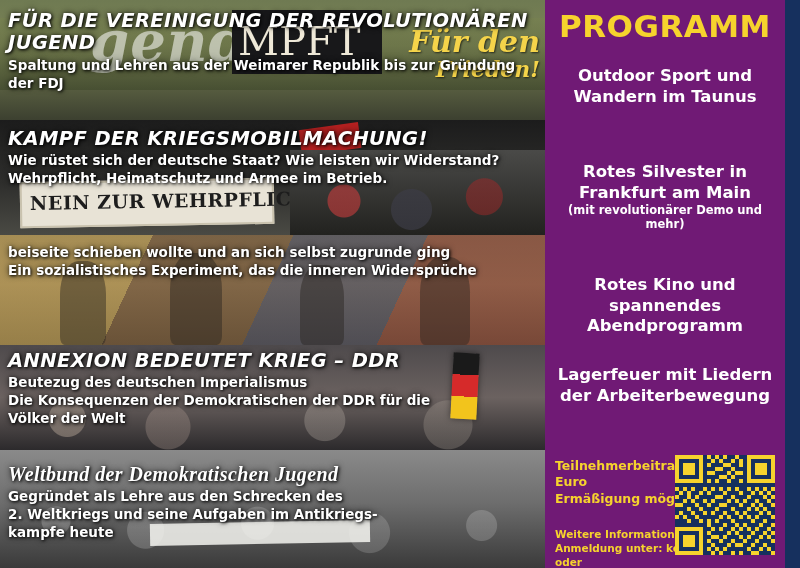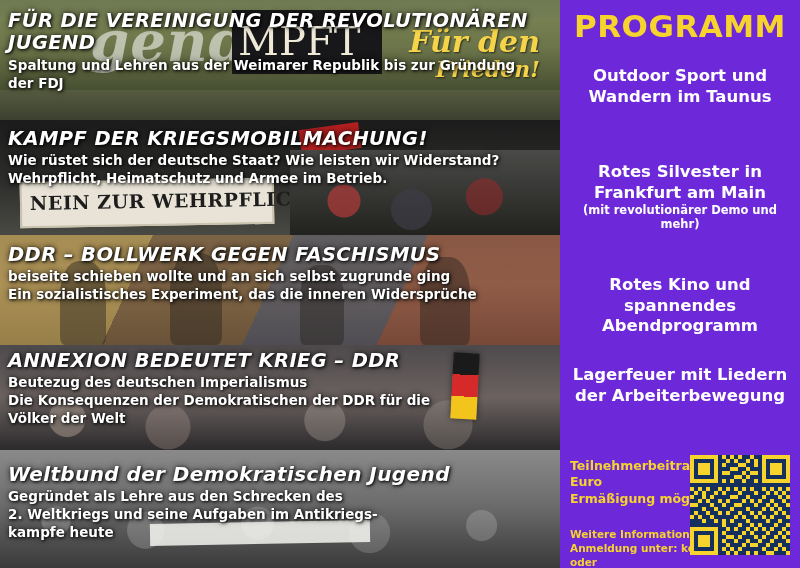--- a/index.html
+++ b/index.html
@@ -203,35 +203,35 @@
     margin: 0 0 2px 0;
     color: #ffffff;
   }
   .block .b-line {
     font-family: "DejaVu Sans", sans-serif;
     font-weight: bold;
     font-size: 13.5px;
     line-height: 1.32;
     color: #ffffff;
   }
-  .block.big .b-title { font-size: 20px; }
+  .block.big .b-title { font-size: 20px; font-family: Liberation Serif, serif; }
 
   #block0 { top: 10px; }
   #block1 { top: 128px; }
   #block2 { top: 244px; }
   #block3 { top: 350px; }
   #block4 { top: 463px; }
 
   
   .right {
     position: absolute;
-    right: 0; top: 0;
+    right: 15px; top: 0;
     width: 240px;
     height: 568px;
-    background: #6d28d9;
+    background: #701a75;
   }
   .prog-title {
     position: absolute;
     top: 8px;
     left: 0; right: 0;
     text-align: center;
     color: #f6d32d;
     font-family: "DejaVu Sans", sans-serif;
     font-weight: bold;
     font-size: 31px;
@@ -344,21 +344,20 @@
       <div class="b-line">der FDJ</div>
     </div>
 
     <div class="block" id="block1">
       <div class="b-title">KAMPF DER KRIEGSMOBILMACHUNG!</div>
       <div class="b-line">Wie rüstet sich der deutsche Staat? Wie leisten wir Widerstand?</div>
       <div class="b-line">Wehrpflicht, Heimatschutz und Armee im Betrieb.</div>
     </div>
 
     <div class="block" id="block2">
-      <div class="b-title">DDR – BOLLWERK GEGEN FASCHISMUS</div>
       <div class="b-line">beiseite schieben wollte und an sich selbst zugrunde ging</div>
       <div class="b-line">Ein sozialistisches Experiment, das die inneren Widersprüche</div>
     </div>
 
     <div class="block" id="block3">
       <div class="b-title">ANNEXION BEDEUTET KRIEG – DDR</div>
       <div class="b-line">Beutezug des deutschen Imperialismus</div>
       <div class="b-line">Die Konsequenzen der Demokratischen der DDR für die</div>
       <div class="b-line">Völker der Welt</div>
     </div>

